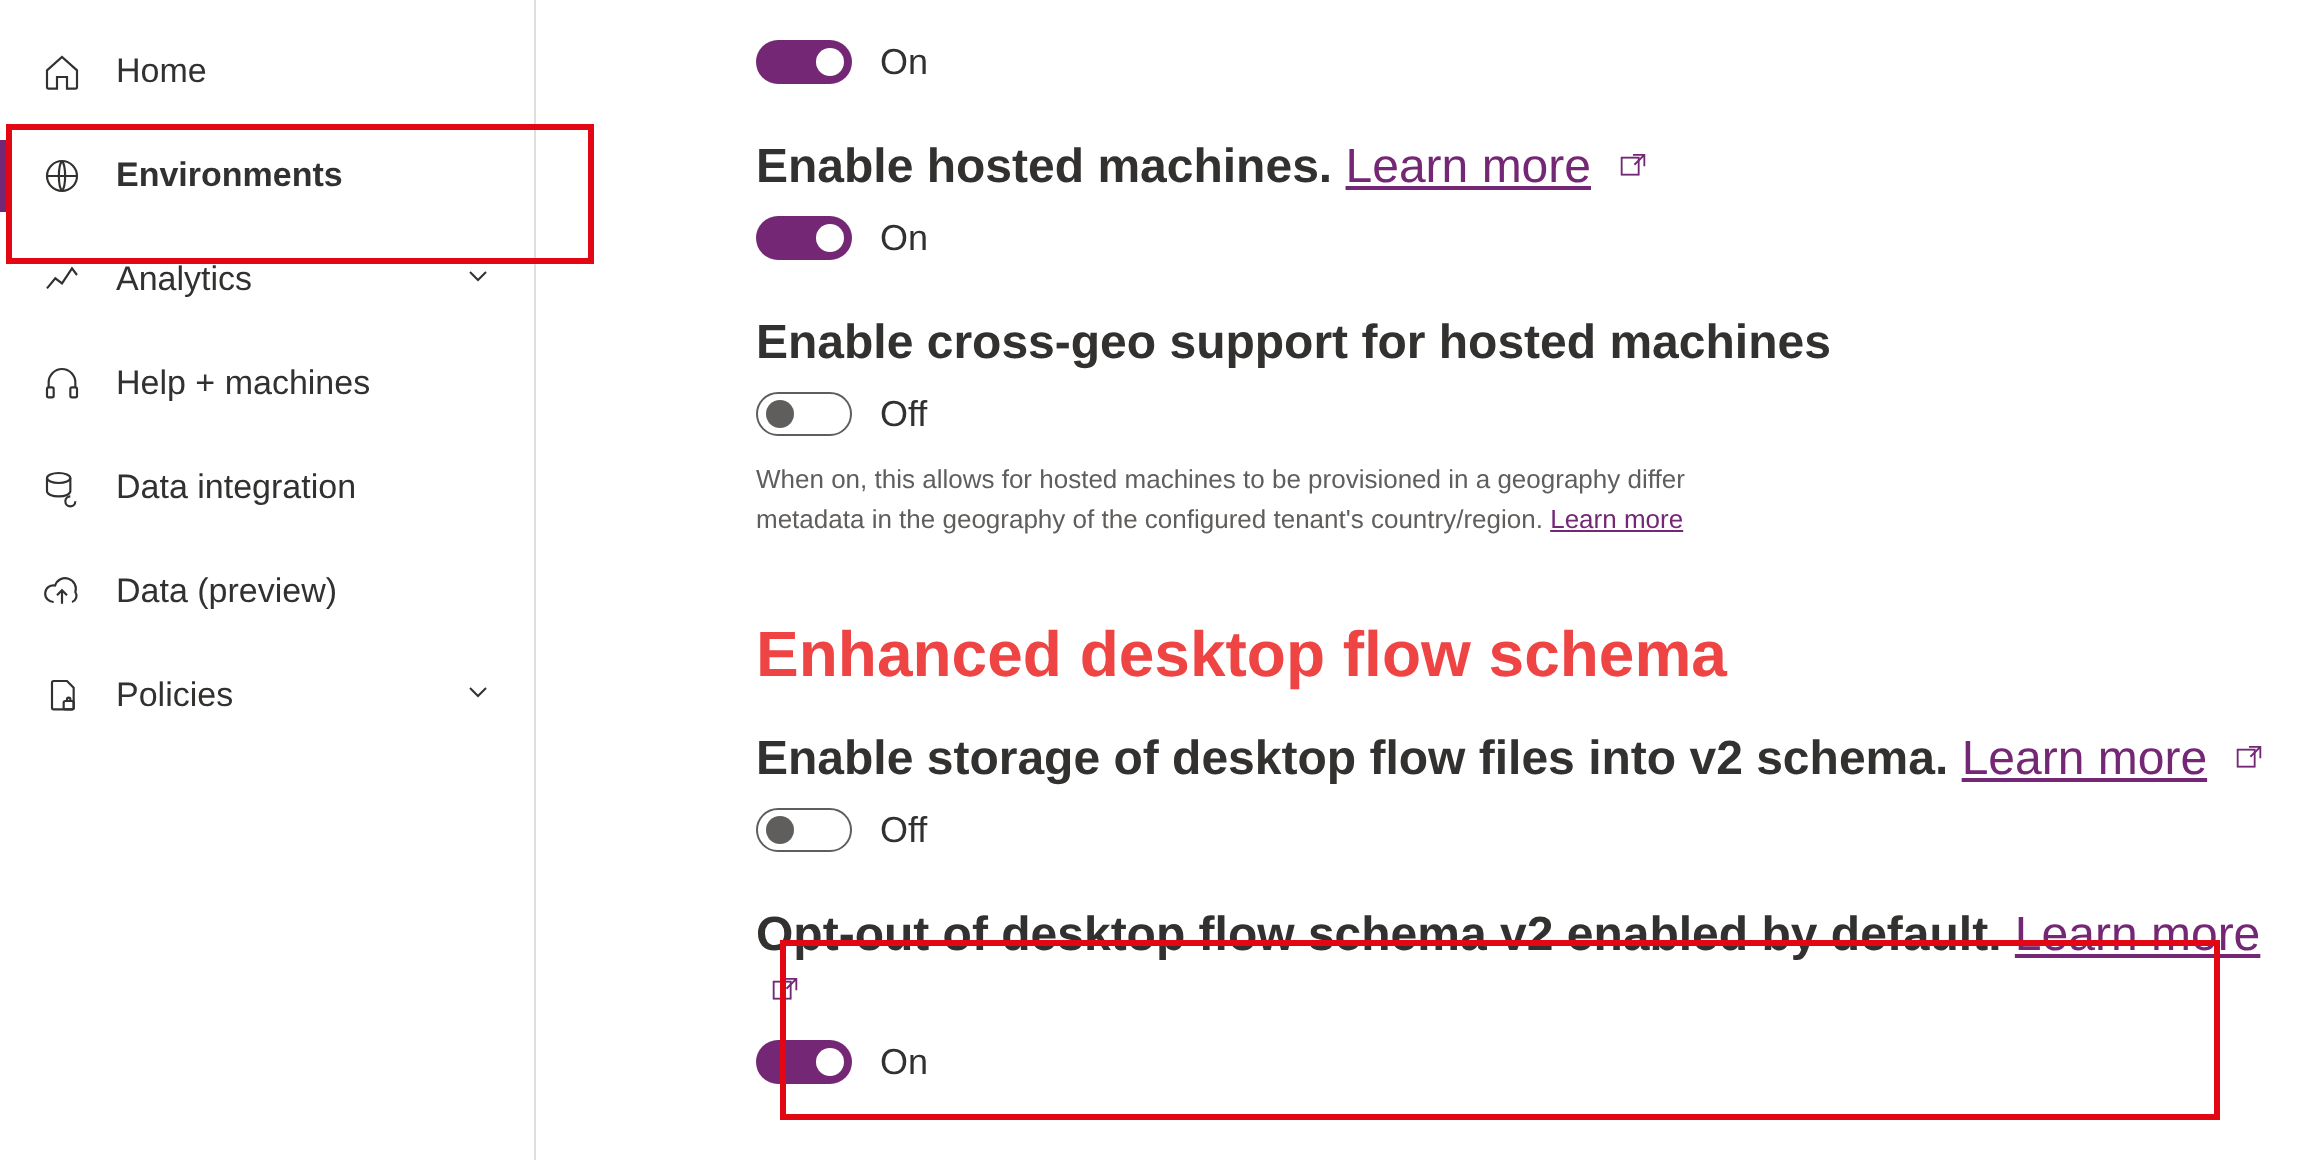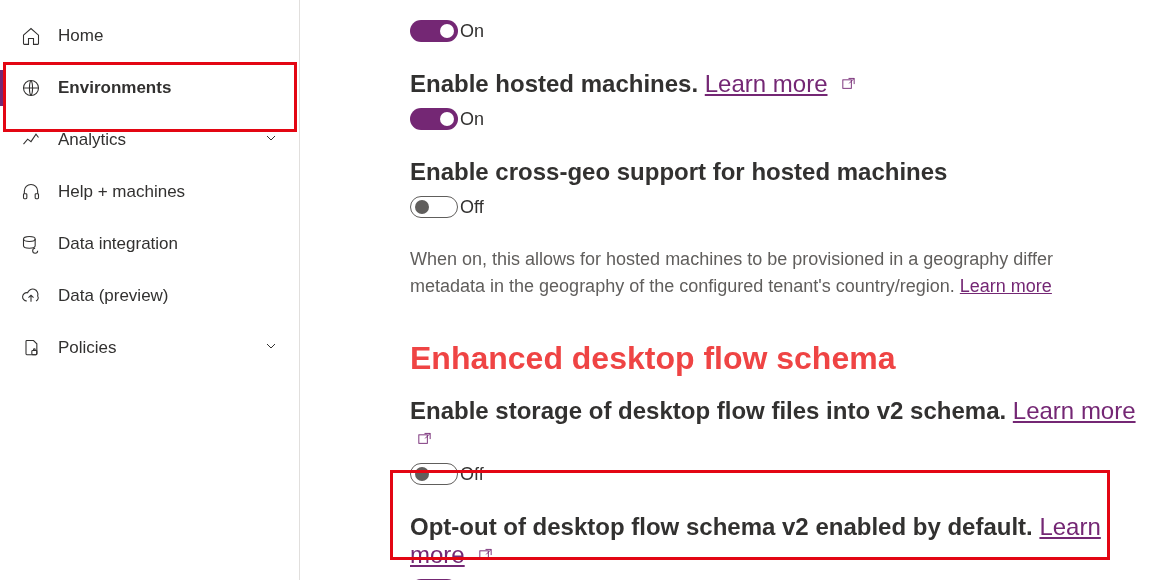--- a/index.html
+++ b/index.html
@@ -7,21 +7,21 @@
       font-family: "Segoe UI", -apple-system, sans-serif;
       font-size: 14px;
       color: #323130;
       background: #fff;
       width: 1158px;
       height: 580px;
       overflow: hidden;
     }
     .layout { display: flex; height: 100%; }
     .sidebar {
-      width: 300px;
+      width: 268px;
       border-right: 1px solid #e1dfdd;
       padding-top: 10px;
     }
     .nav-item {
       display: flex;
       align-items: center;
       padding: 15px 20px;
       cursor: pointer;
       font-size: 17px;
       color: #323130;
@@ -91,21 +91,21 @@
     .ext-icon svg {
       width: 17px;
       height: 17px;
       stroke: #742774;
       fill: none;
       stroke-width: 1.3;
     }
     .toggle-row {
       display: flex;
       align-items: center;
-      gap: 2px;
+      gap: 14px;
     }
     .toggle {
       width: 48px;
       height: 22px;
       border-radius: 11px;
       position: relative;
       cursor: pointer;
     }
     .toggle.on { background: #742774; }
     .toggle.off { background: #fff; border: 1px solid #605e5c; }
@@ -114,23 +114,23 @@
       width: 14px;
       height: 14px;
       border-radius: 50%;
       top: 50%;
       transform: translateY(-50%);
     }
     .toggle.on .knob { right: 4px; background: #fff; }
     .toggle.off .knob { left: 4px; background: #605e5c; }
     .toggle-state { font-size: 18px; color: #323130; }
     .desc {
-      font-size: 18px;
+      font-size: 13px;
       color: #605e5c;
-      margin-top: 28px;
+      margin-top: 12px;
       line-height: 1.5;
     }
     .desc .link {
       color: #742774;
       text-decoration: underline;
       cursor: pointer;
     }
     .section-heading {
       font-size: 32px;
       font-weight: 700;

